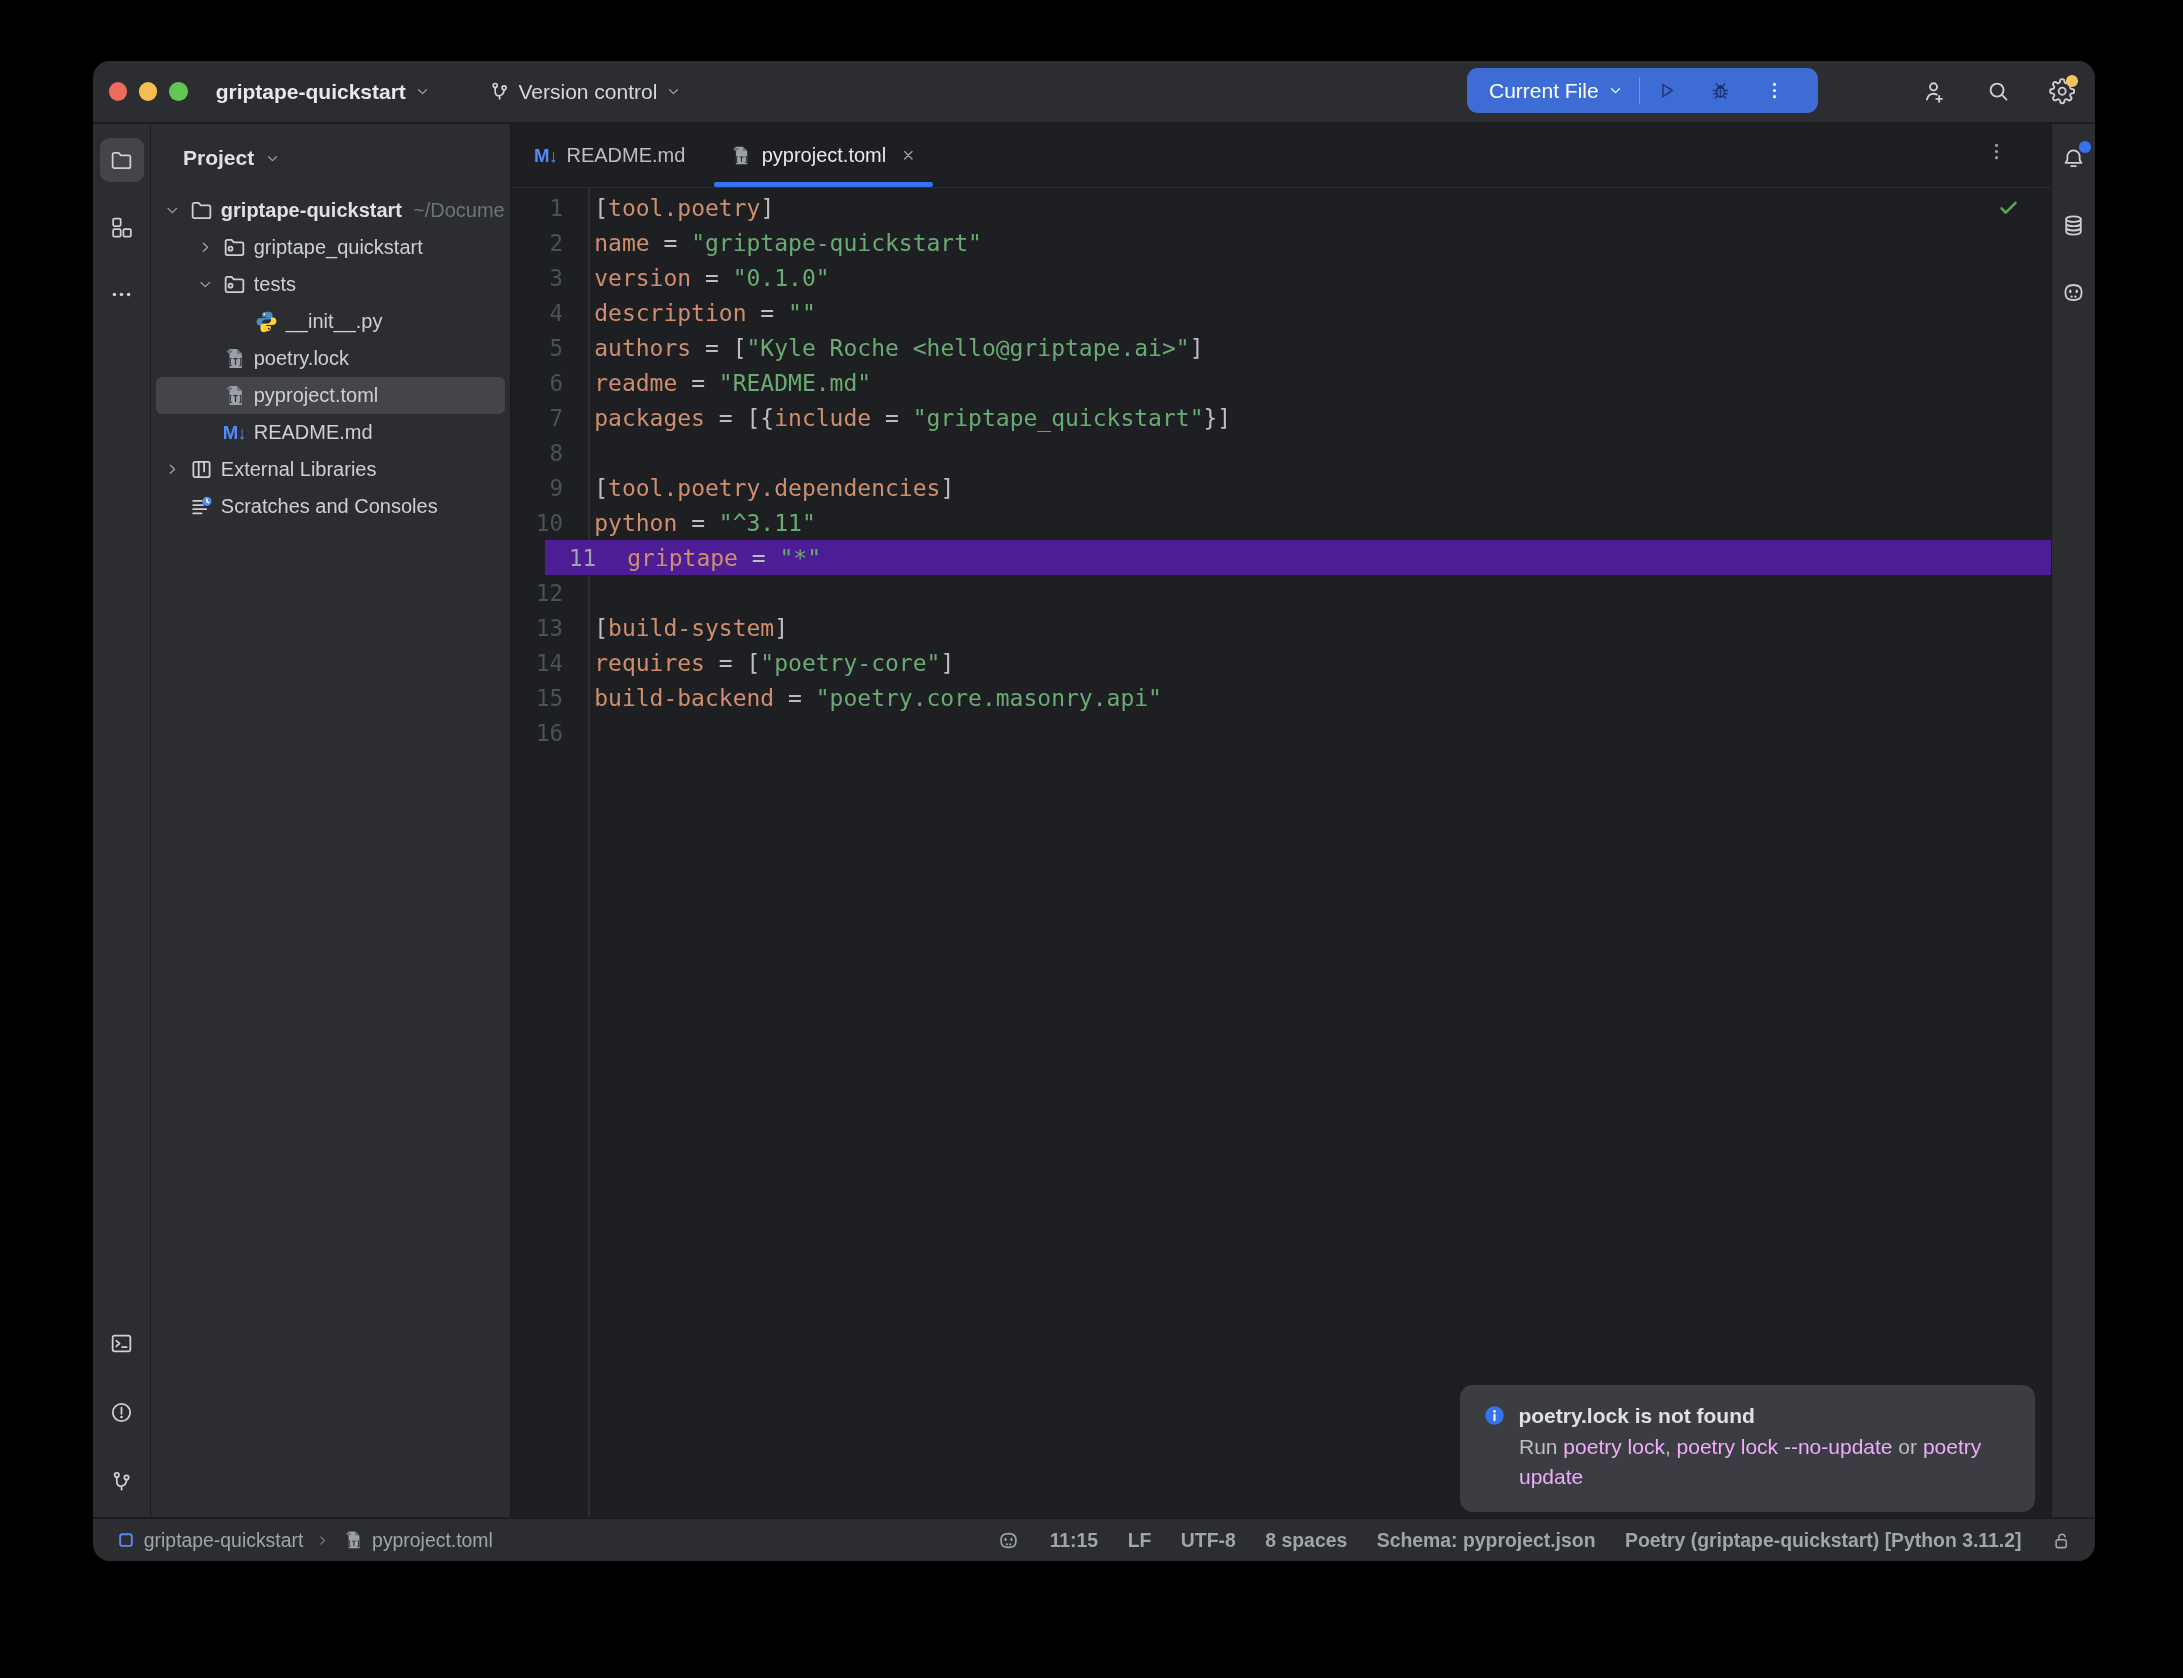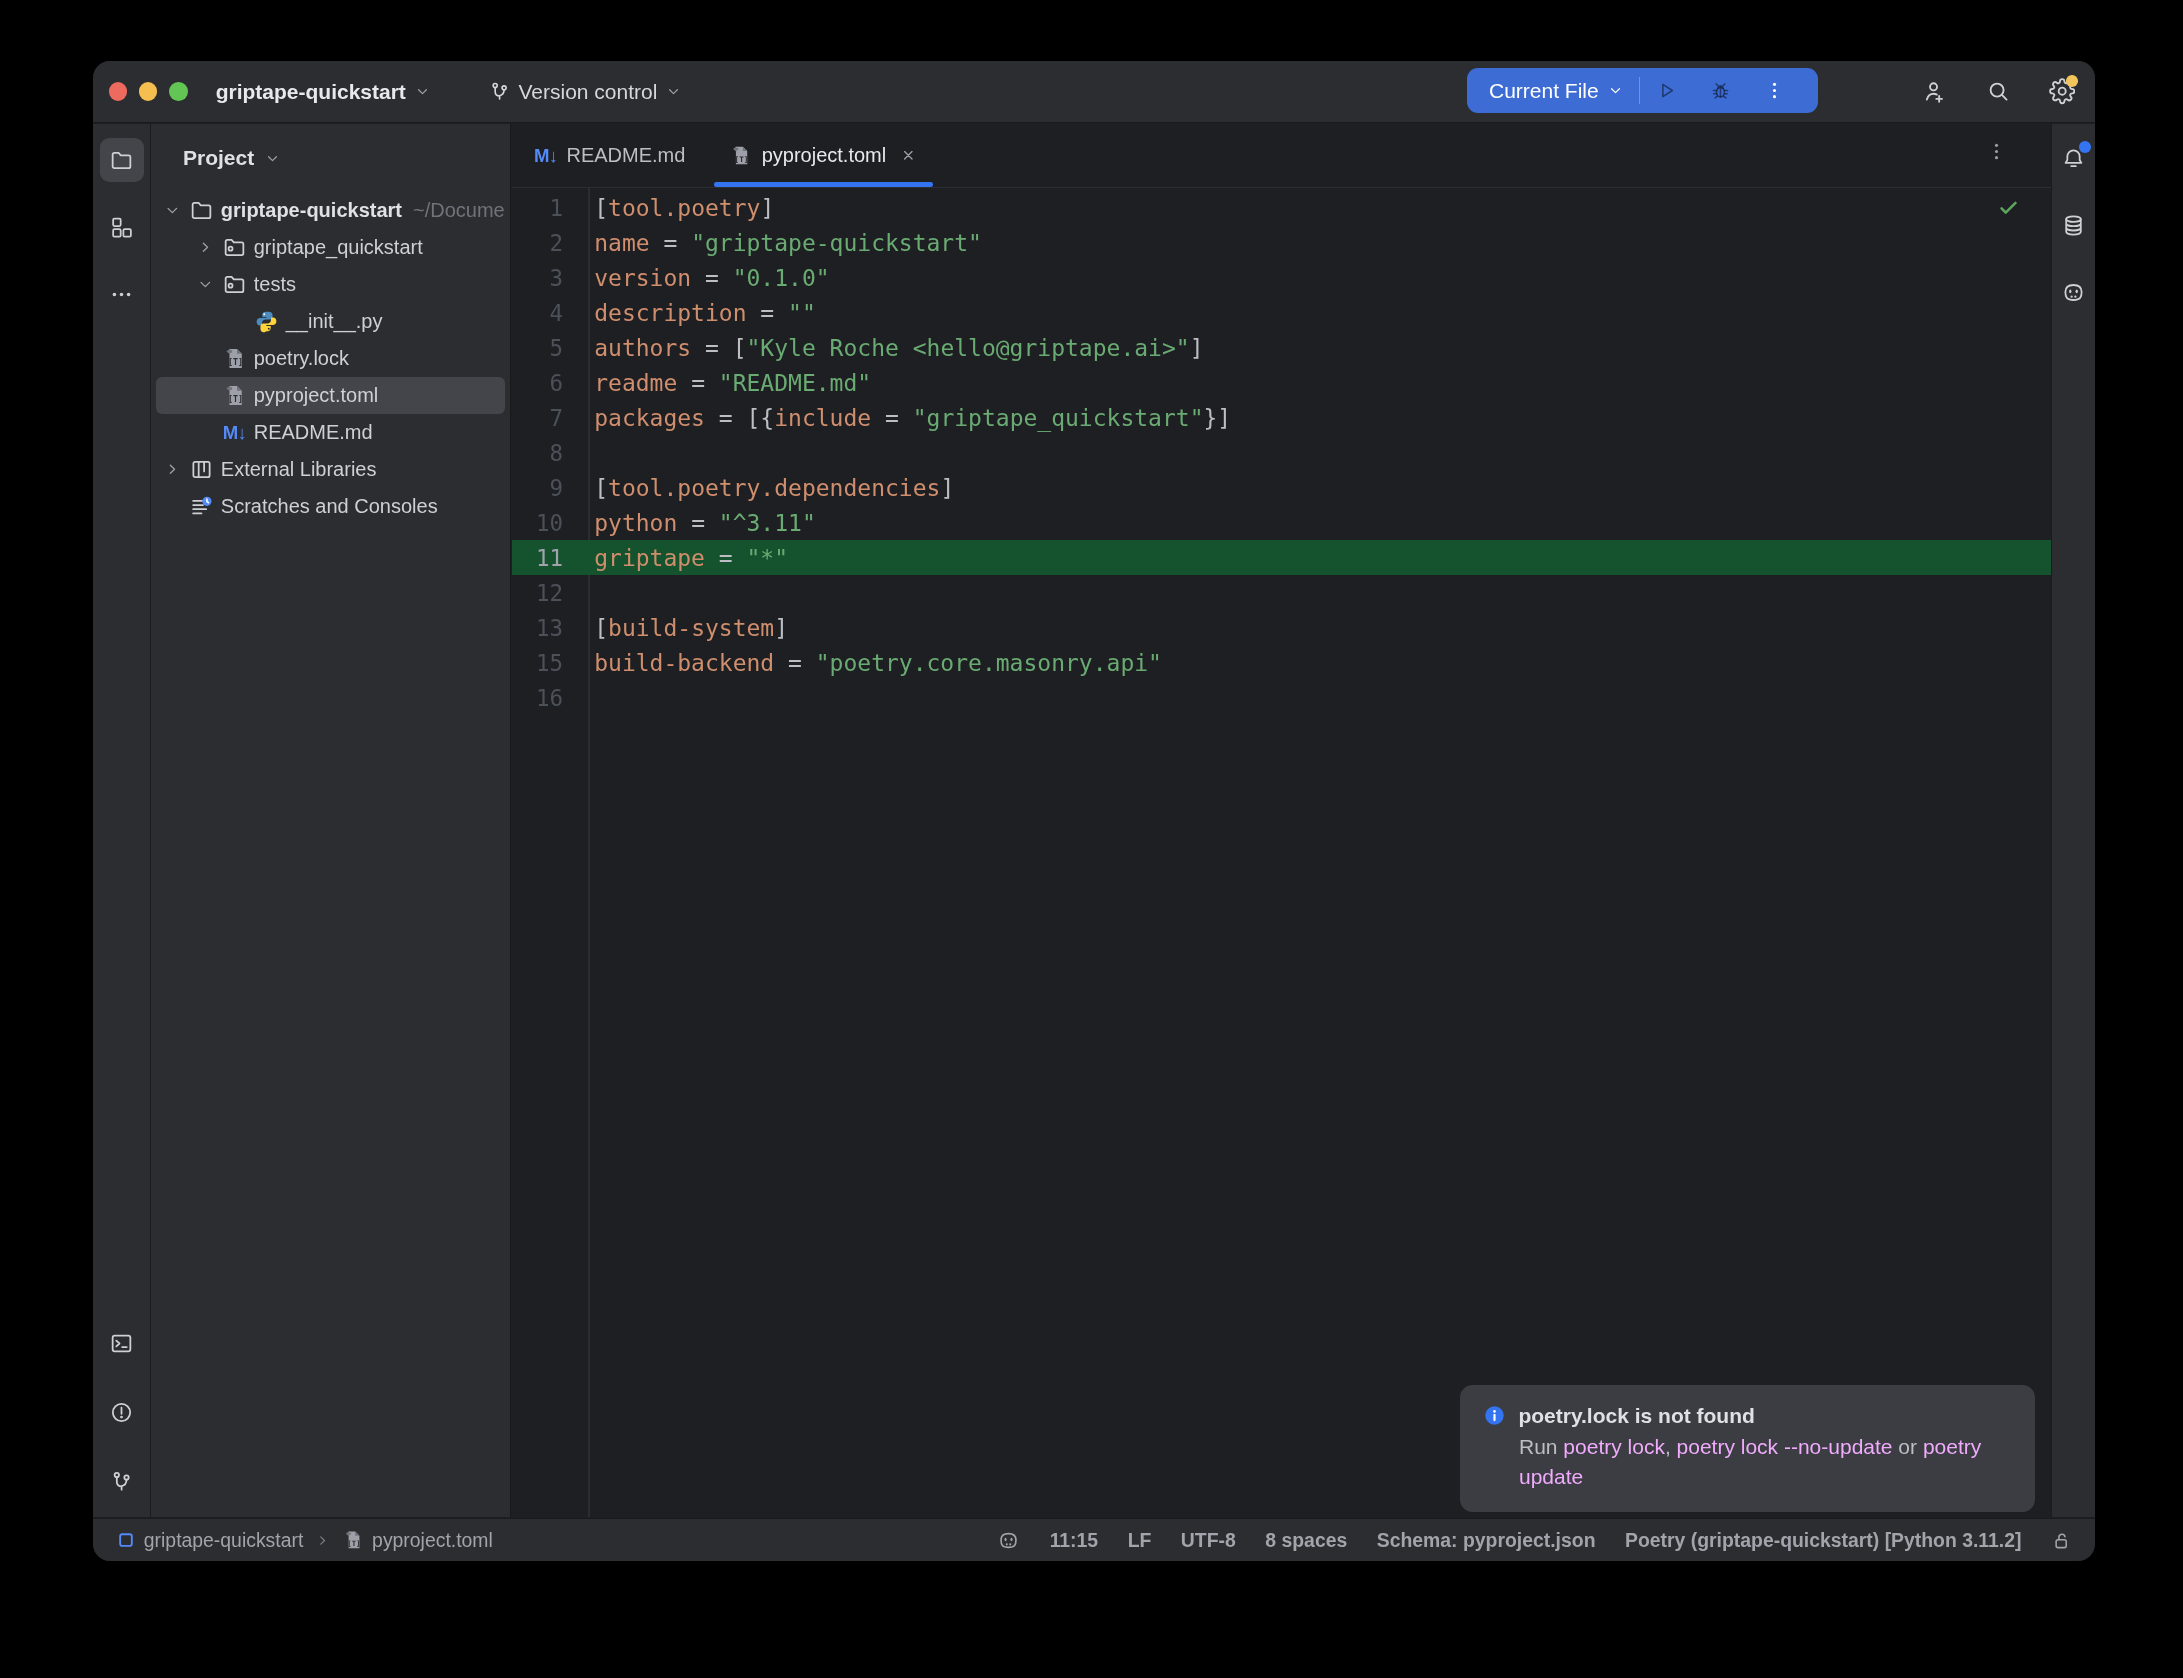--- a/index.html
+++ b/index.html
@@ -51,21 +51,21 @@
   .tab{position:relative;display:flex;align-items:center;gap:9.3px;padding:0 22px;font-size:20px;color:#BCBEC4;}
   .tab.active{color:#E8E9EC;}
   .tab.active::after{content:"";position:absolute;left:6.2px;right:6.2px;bottom:0;height:4.7px;border-radius:2.3px;background:#3574F0;}
   .tab .close{color:#9DA0A8;margin-left:3.1px;display:flex;}
   #tab-kebab{position:absolute;right:43px;top:15.5px;color:#9DA0A8;}
   
   #editor{position:absolute;left:419px;top:127px;right:44px;bottom:44px;background:#1E1F22;
     font-family:"DejaVu Sans Mono",monospace;font-size:23px;}
   #code{position:absolute;left:0;top:2.3px;right:0;}
   .cline{display:flex;height:35px;align-items:center;}
-  .cline.current{background:#14532d;}
+  .cline.current{background:#4c1d95;margin-left:33px;}
   .ln{width:51px;min-width:51px;text-align:right;color:#4B5059;font-size:22.5px;}
   .lnpad{width:25px;min-width:25px;}
   .cline.current .ln{color:#A1A3AB;}
   .ctext{padding-left:6.2px;white-space:pre;}
   #gutter-line{position:absolute;left:76px;top:0;bottom:0;width:1.6px;background:#2B2D31;}
   .tk-k{color:#CF8E6D;}
   .tk-s{color:#6AAB73;}
   .tk-p{color:#BCBEC4;}
   #inspect-ok{position:absolute;right:31px;top:7.8px;color:#5EA35E;}
   
@@ -449,20 +449,25 @@
         </div>
         <div class="cline">
           <span class="ln">12</span>
           <span class="lnpad"></span>
           <span class="ctext"></span>
         </div>
         <div class="cline">
           <span class="ln">13</span>
           <span class="lnpad"></span>
           <span class="ctext"><span class="tk-p">[</span><span class="tk-k">build-system</span><span class="tk-p">]</span></span>
+        </div>
+        <div class="cline">
+          <span class="ln">14</span>
+          <span class="lnpad"></span>
+          <span class="ctext"><span class="tk-k">requires</span><span class="tk-p"> = [</span><span class="tk-s">"poetry-core"</span><span class="tk-p">]</span></span>
         </div>
         <div class="cline">
           <span class="ln">15</span>
           <span class="lnpad"></span>
           <span class="ctext"><span class="tk-k">build-backend</span><span class="tk-p"> = </span><span class="tk-s">"poetry.core.masonry.api"</span></span>
         </div>
         <div class="cline">
           <span class="ln">16</span>
           <span class="lnpad"></span>
           <span class="ctext"></span>

